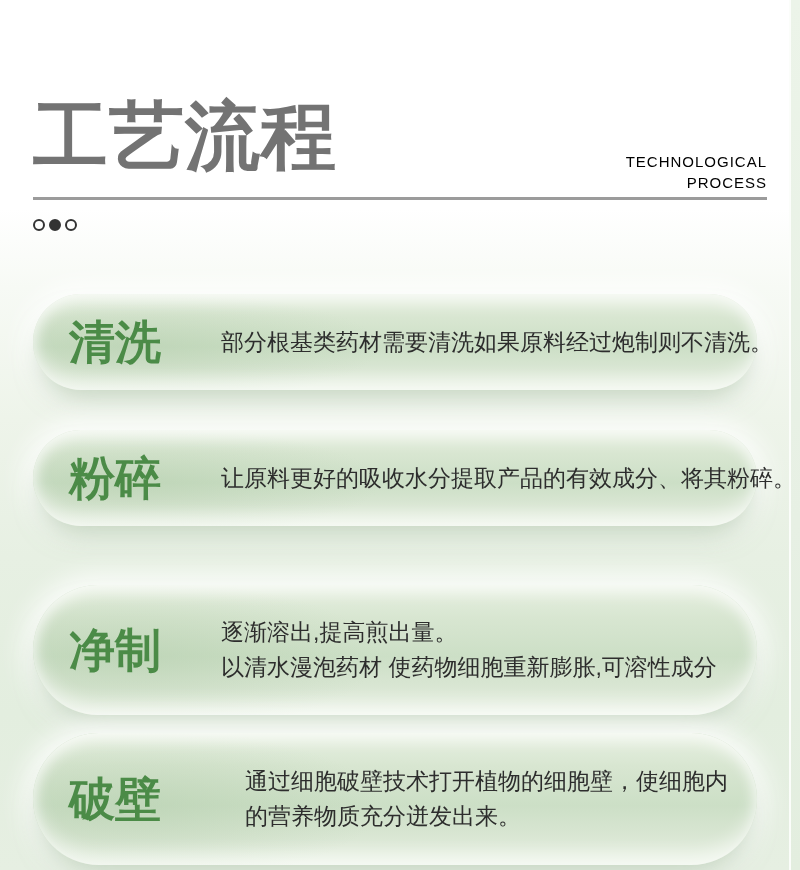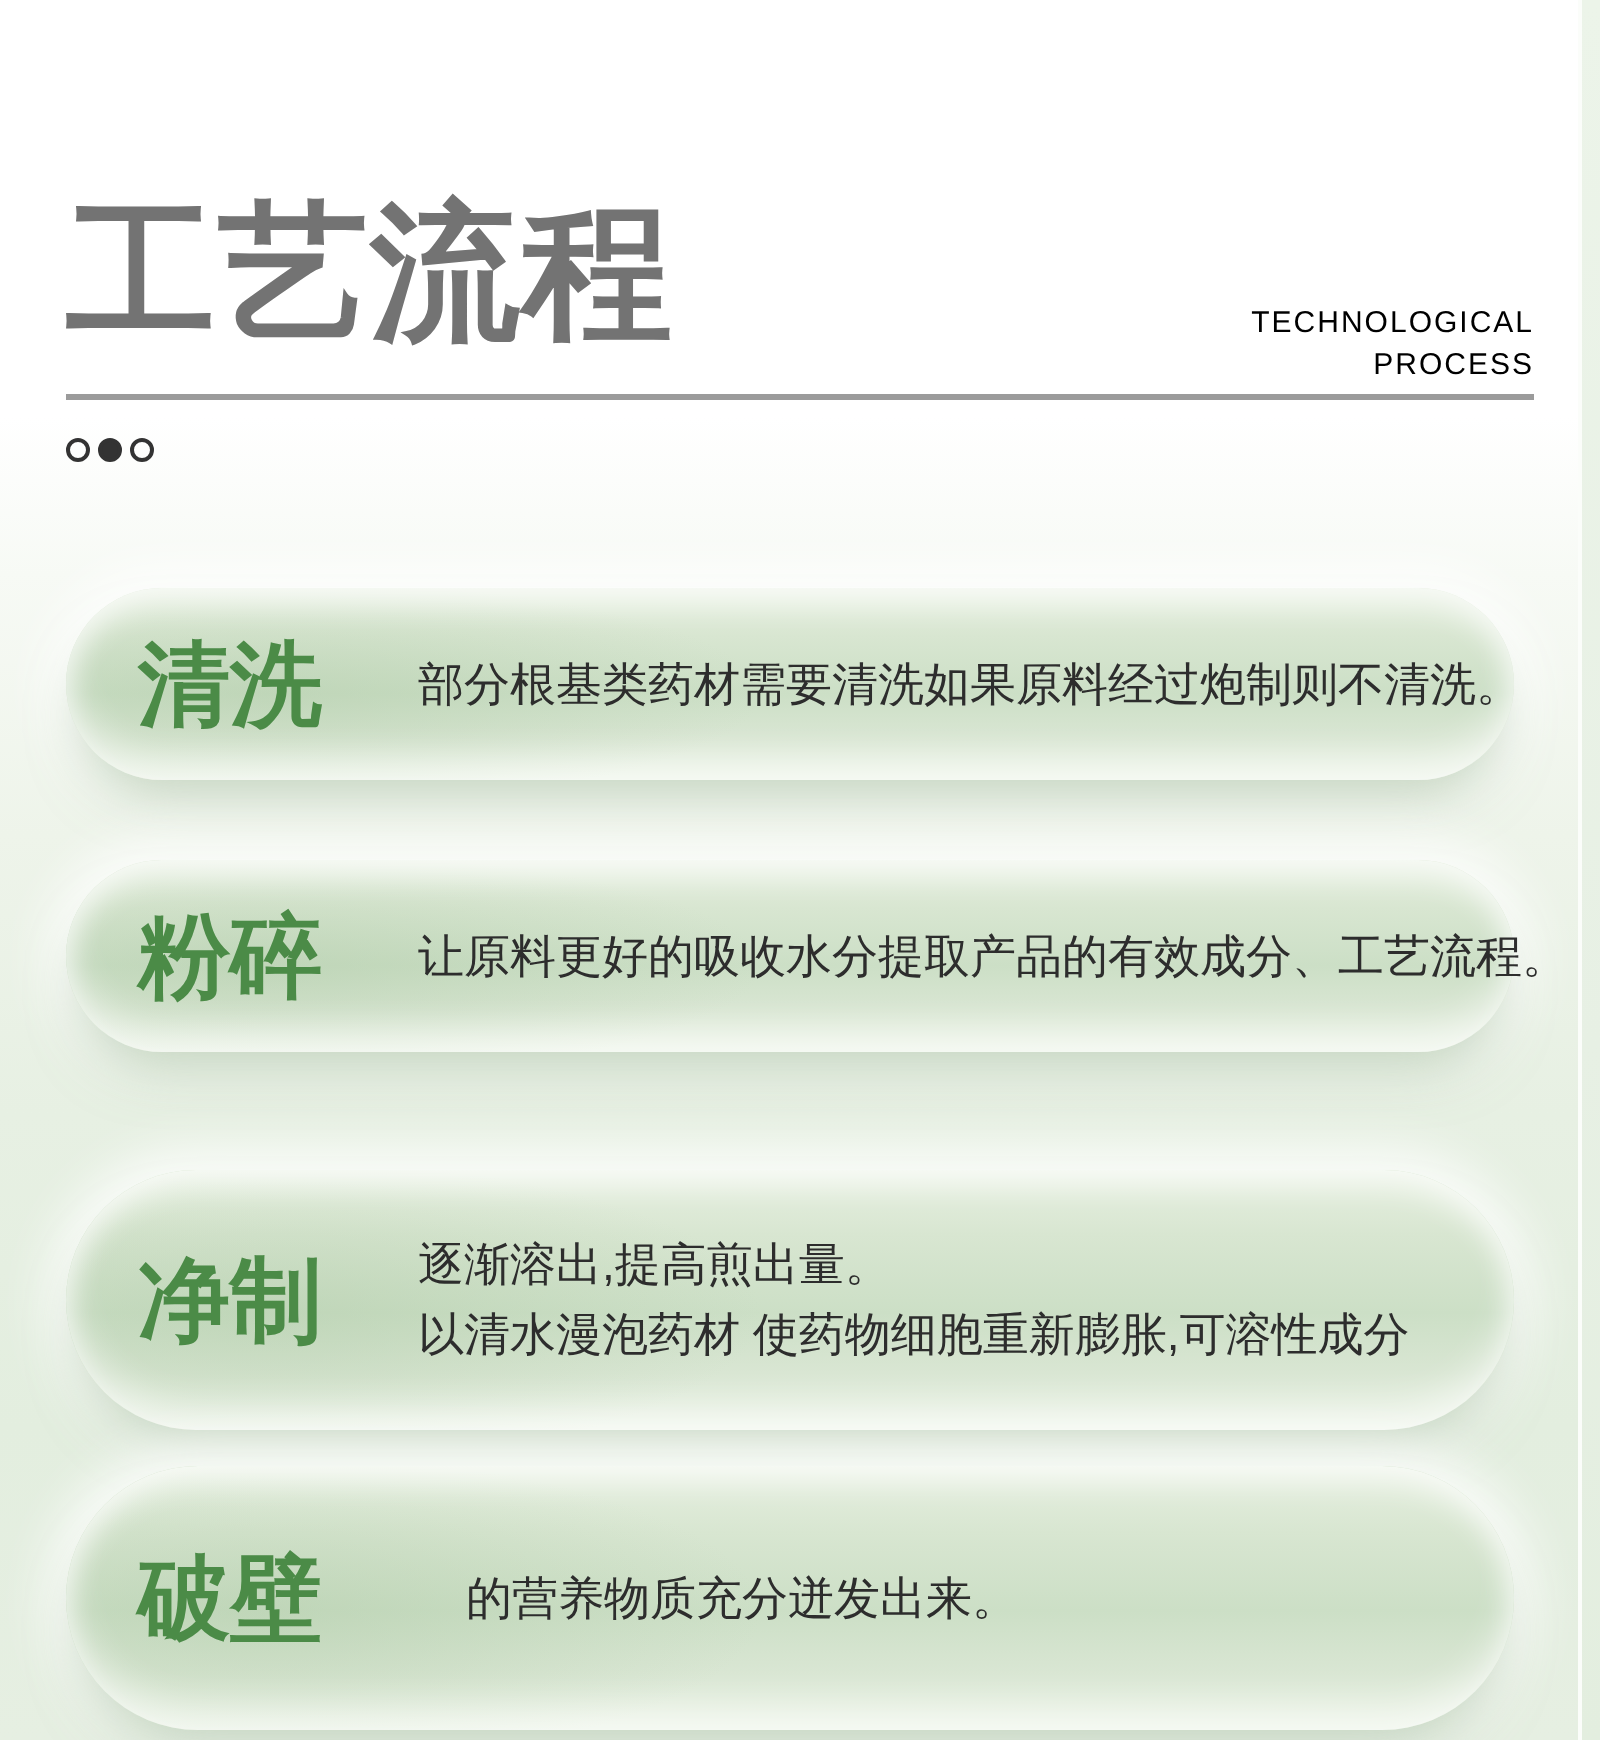--- a/index.html
+++ b/index.html
@@ -64,21 +64,21 @@
       inset 0 -10px 18px rgba(255,255,255,0.55),
       0 16px 26px -8px rgba(148,176,141,0.55),
       0 0 24px 10px rgba(255,255,255,0.85);
   }
   .card-1 { top: 294px; height: 96px; }
   .card-2 { top: 430px; height: 96px; }
   .card-3 { top: 585px; height: 130px; }
   .card-4 { top: 733px; height: 132px; gap: 24px; }
 
   .step-title {
-    flex: none; width: 92px; 
+    flex: none; width: 92px; margin-right: 12px;
     font-size: 46px; line-height: 1; font-weight: 800;
     color: #4b8b47; white-space: nowrap;
   }
   .step-desc {
     font-size: 23px; line-height: 35px; color: #2d2d2d;
     font-weight: 400;
     margin-left: 48px;
   }
   .step-desc div { white-space: nowrap; }
 </style>
@@ -107,32 +107,33 @@
   <section class="step-card card-1">
     <h2 class="step-title">清洗</h2>
     <div class="step-desc">
       <div>部分根基类药材需要清洗如果原料经过炮制则不清洗。</div>
     </div>
   </section>
 
   <section class="step-card card-2">
     <h2 class="step-title">粉碎</h2>
     <div class="step-desc">
-      <div>让原料更好的吸收水分提取产品的有效成分、工艺流程。</div>
+      <div>让原料更好的吸收水分提取产品的有效成分、将其粉碎。</div>
     </div>
   </section>
 
   <section class="step-card card-3">
     <h2 class="step-title">净制</h2>
     <div class="step-desc">
       <div>逐渐溶出,提高煎出量。</div>
       <div>以清水漫泡药材 使药物细胞重新膨胀,可溶性成分</div>
     </div>
   </section>
 
   <section class="step-card card-4">
     <h2 class="step-title">破壁</h2>
     <div class="step-desc">
+      <div>通过细胞破壁技术打开植物的细胞壁，使细胞内</div>
       <div>的营养物质充分迸发出来。</div>
     </div>
   </section>
 
 </div>
 
 </body></html>

